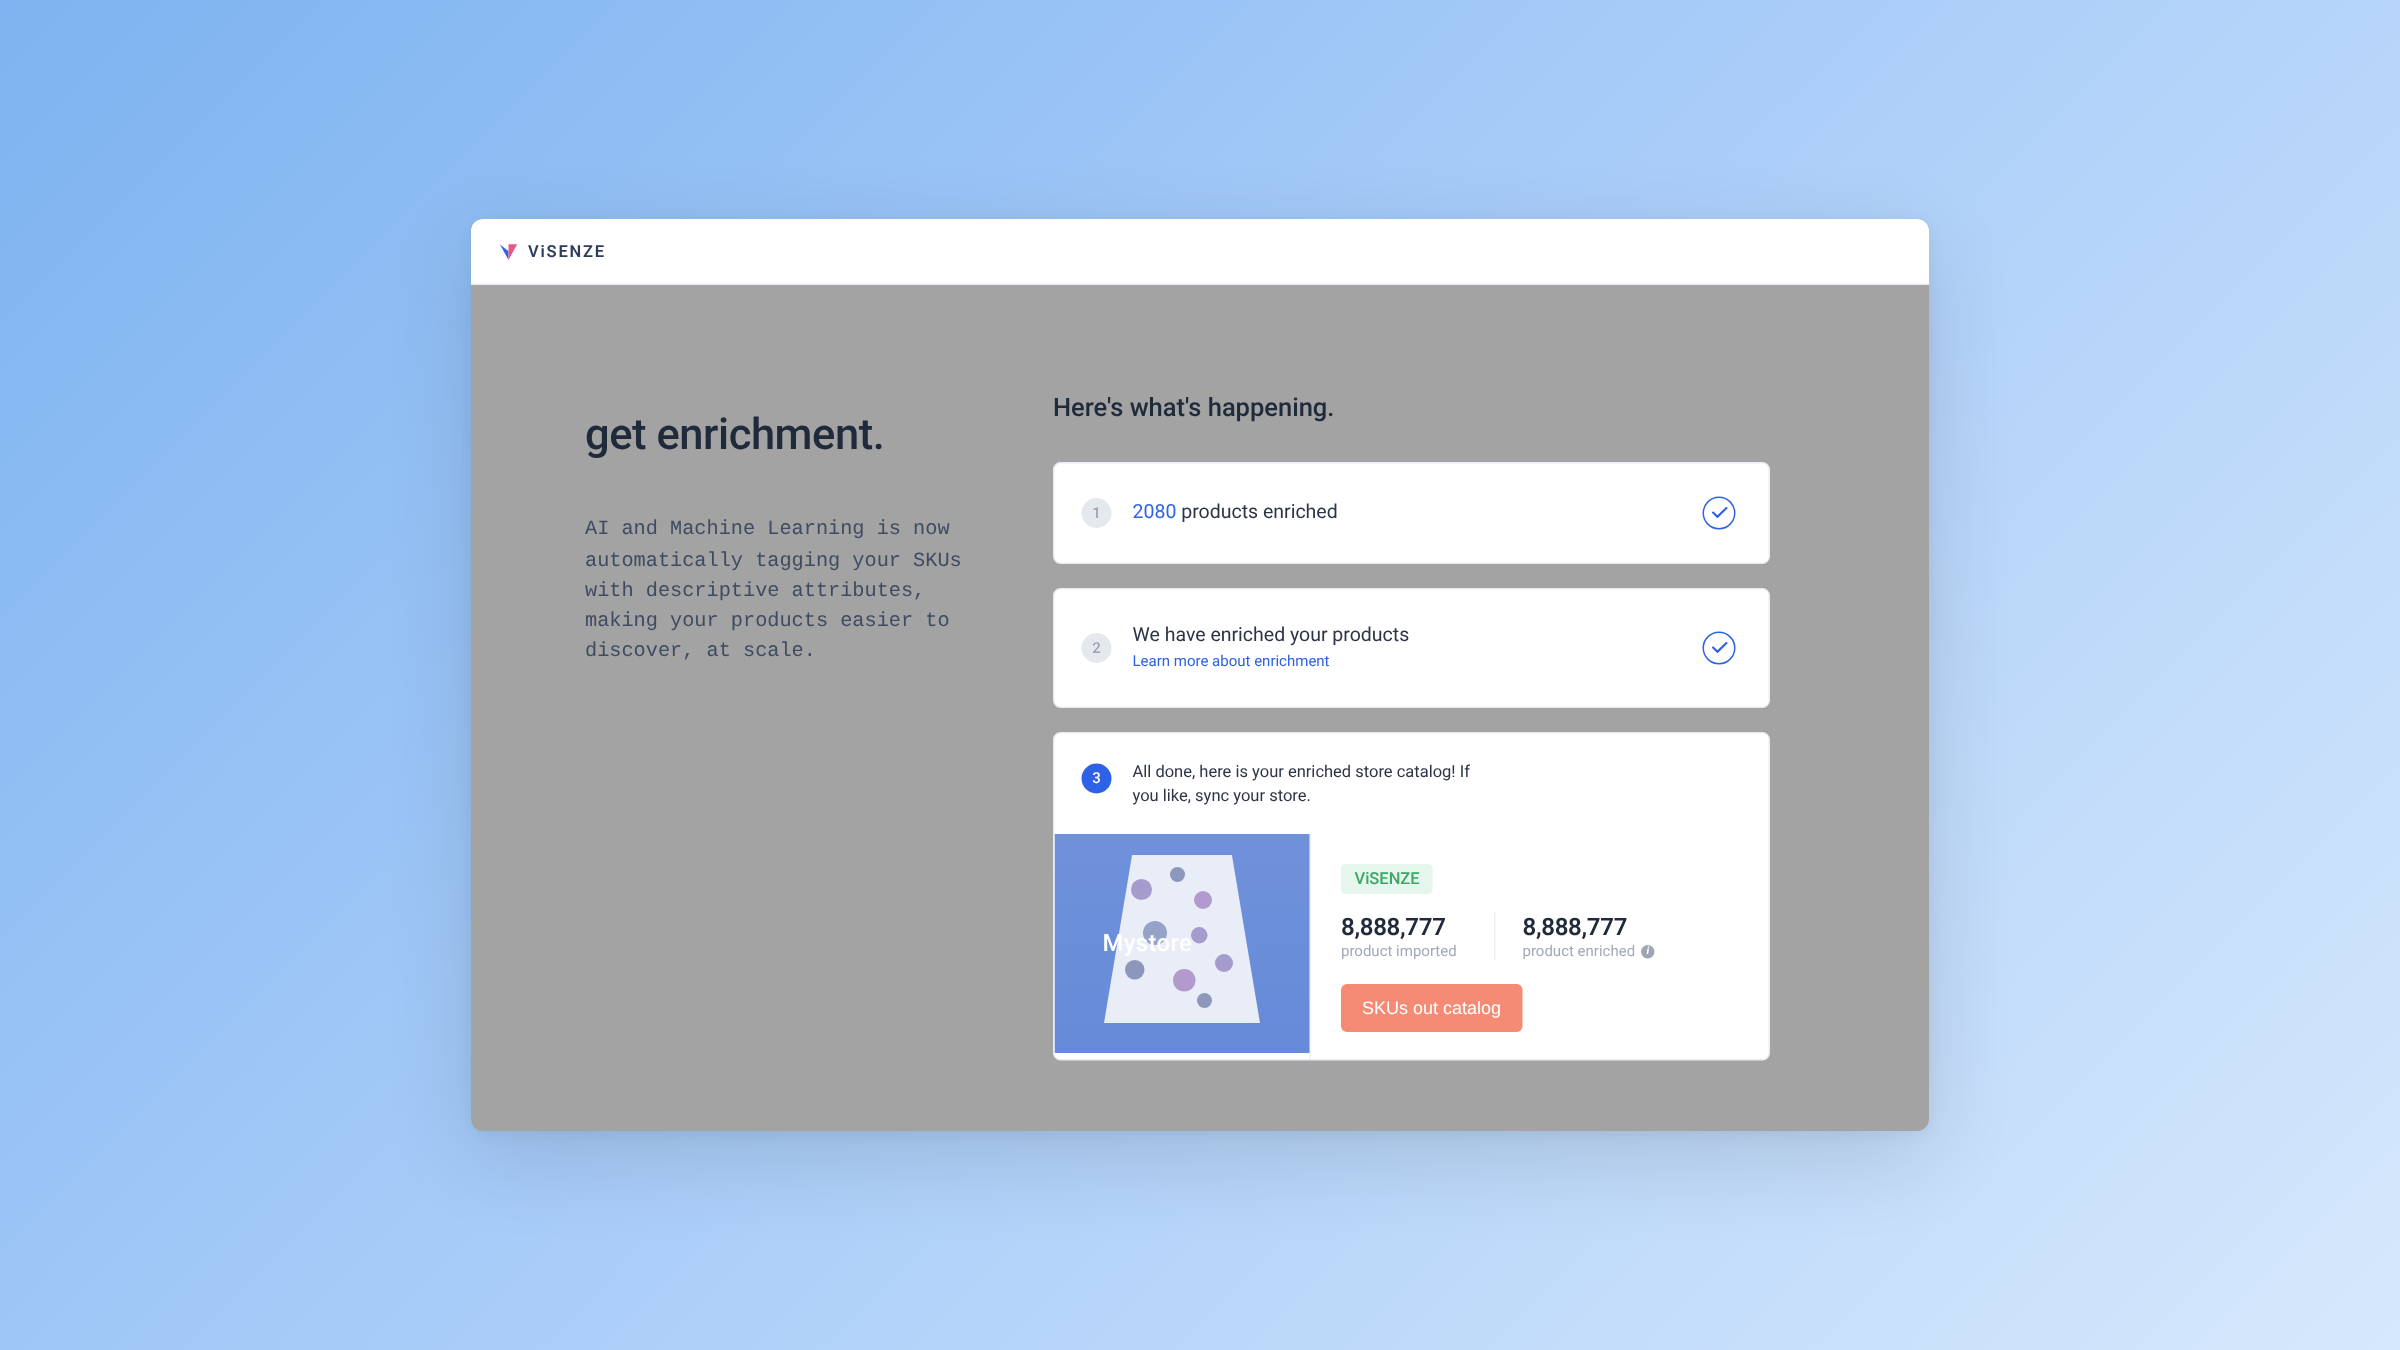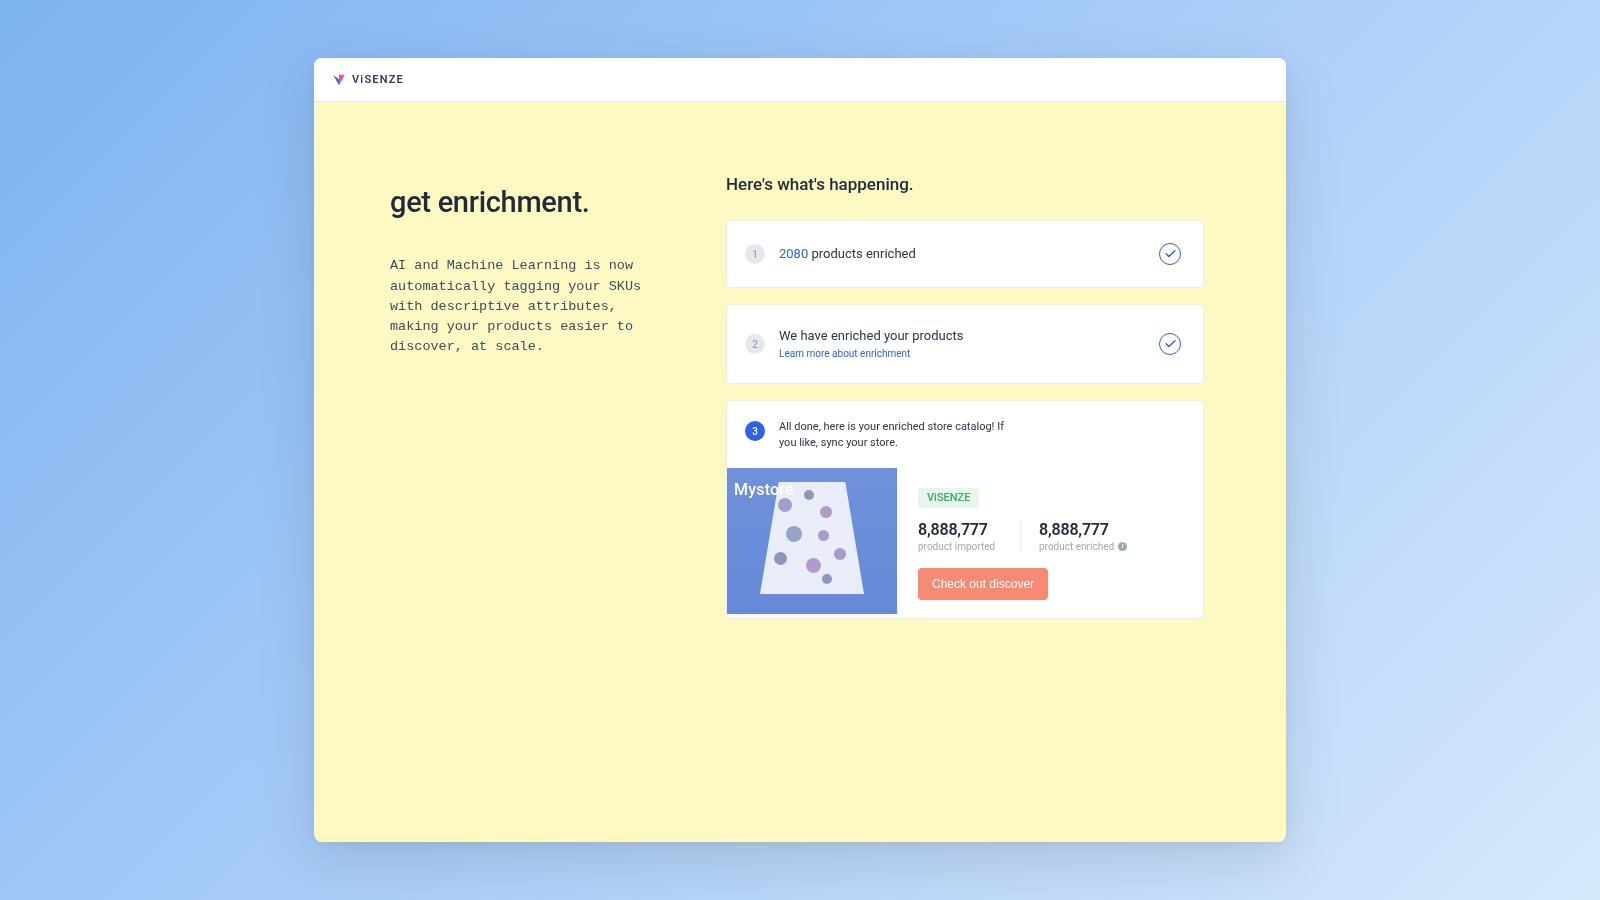--- a/index.html
+++ b/index.html
@@ -10,22 +10,22 @@
       overflow: hidden;
     }
     body {
       background: linear-gradient(135deg, #7DB3F0 0%, #A6CBF8 45%, #D6E8FC 100%);
       display: flex;
       align-items: center;
       justify-content: center;
     }
     .app-window {
       width: 972px;
-      height: 784px;
-      background: #fef9c3;
+      height: 608px;
+      background: #a3a3a3;
       border-radius: 8px;
       box-shadow: 0 18px 60px rgba(0,0,0,0.12), 0 2px 10px rgba(0,0,0,0.05);
       overflow: hidden;
       position: relative;
     }
     .topbar {
       height: 44px;
       width: 100%;
       background: #FFFFFF;
       border-bottom: 1px solid #E8ECF3;
@@ -58,21 +58,21 @@
       letter-spacing: -0.3px;
     }
     .left-desc {
       margin-top: 36px;
       color: #3F4B61;
       font-size: 13.5px;
       line-height: 1.5;
       font-family: Liberation Mono, monospace;
     }
 
-    .right-col { flex: 1; max-width: 478px; margin-left: 24px; }
+    .right-col { flex: 1; max-width: 478px; }
     .sub-headline {
       font-size: 17px;
       font-weight: 500;
       color: #1F2A3A;
       margin-bottom: 26px;
     }
 
     .card {
       background: #FFFFFF;
       border: 1px solid #E8ECF3;
@@ -124,22 +124,22 @@
       border-bottom-left-radius: 5px;
       border-bottom-right-radius: 5px;
       overflow: hidden;
     }
     .store-visual {
       width: 170px;
       height: 146px;
       background: linear-gradient(180deg, rgba(76,118,210,0.80) 0%, rgba(76,118,210,0.85) 100%);
       position: relative;
       display: flex;
-      align-items: flex-start;
-      padding: 12px 7px;
+      align-items: center;
+      padding: 12px 32px;
     }
     .skirt {
       position: absolute;
       top: 14px; left: 50%; transform: translateX(-50%);
       width: 104px; height: 112px;
     }
     .skirt-shape {
       width: 100%; height: 100%;
       clip-path: polygon(18% 0%, 82% 0%, 100% 100%, 0% 100%);
       background: #E9EDF7;
@@ -274,20 +274,20 @@
                 <div class="stat-lbl">product imported</div>
               </div>
               <div class="stat-block">
                 <div class="stat-num">8,888,777</div>
                 <div class="stat-lbl">
                   <span>product enriched</span>
                   <span class="info-dot">i</span>
                 </div>
               </div>
             </div>
-            <button class="cta-btn">Check out discover</button>
+            <button class="cta-btn">SKUs out catalog</button>
           </div>
         </div>
       </div>
 
     </div>
   </div>
 </div>
 
 </body></html>

